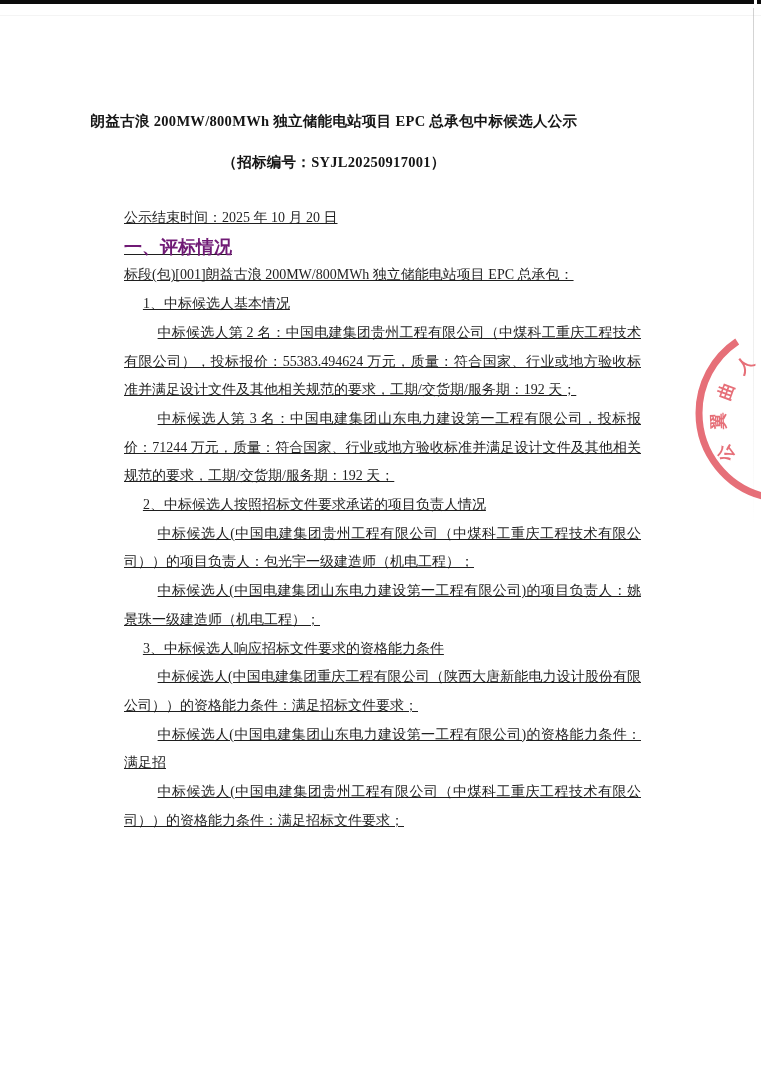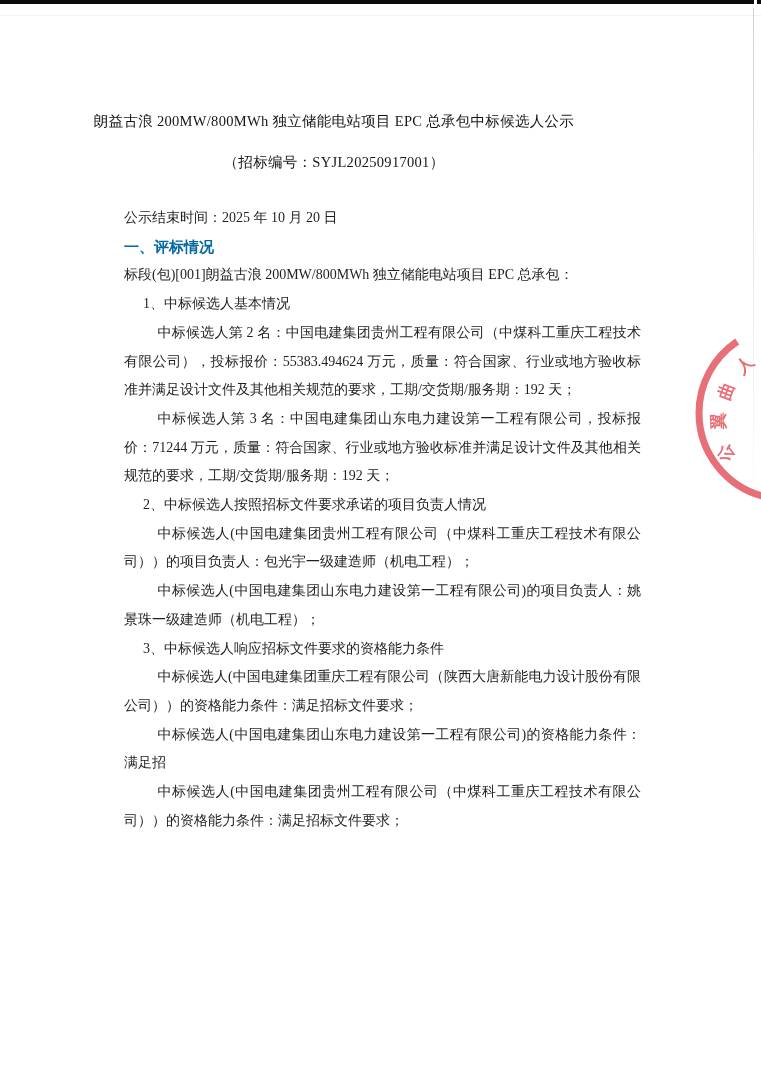--- a/index.html
+++ b/index.html
@@ -9,29 +9,29 @@
     color:#1e1e1e;overflow:hidden;
   }
   .page{position:absolute;inset:0;background:#fff;}
   
   .topbar{position:absolute;left:0;top:0;width:754px;height:4px;background:#0b0b0b;}
   .topbar-corner{position:absolute;right:0;top:0;width:4px;height:4px;background:#0b0b0b;}
   .edge-line{position:absolute;left:753px;top:8px;width:1px;height:520px;
     background:linear-gradient(#b9b9b9,rgba(185,185,185,0));opacity:.65;}
   .fold-line{position:absolute;left:0;top:15px;width:761px;height:1px;background:rgba(0,0,0,.045);}
   
-  .title{position:absolute;left:0;width:668px;text-align:center;font-weight:400;
+  .title{position:absolute;left:0;width:668px;text-align:center;font-weight:700;
     font-size:14.5px;letter-spacing:.3px;color:#161616;}
   .t1{top:112px;}
   .t2{top:153px;}
   
   .content{position:absolute;left:124px;top:204px;width:517px;
-    font-size:14px;line-height:28.7px;color:#1f1f1f;}
+    font-size:14px;line-height:28.7px;color:#1f1f1f;text-decoration:underline;}
   .line{margin:0;}
-  .h1{font-weight:700;font-size:15px;color:#0369a1;}
+  .h1{font-weight:700;font-size:18px;color:#701a75;}
   .sub{text-indent:1.35em;}
   .para{text-indent:2.4em;text-align:justify;}
   
   .stamp{position:absolute;left:645px;top:320px;width:116px;height:190px;
     pointer-events:none;opacity:.92;}
   .stamp text{font-family:"Liberation Serif","DejaVu Serif",serif;font-weight:700;
     font-size:17px;fill:#e4636d;}
 </style>
 </head>
 <body>

